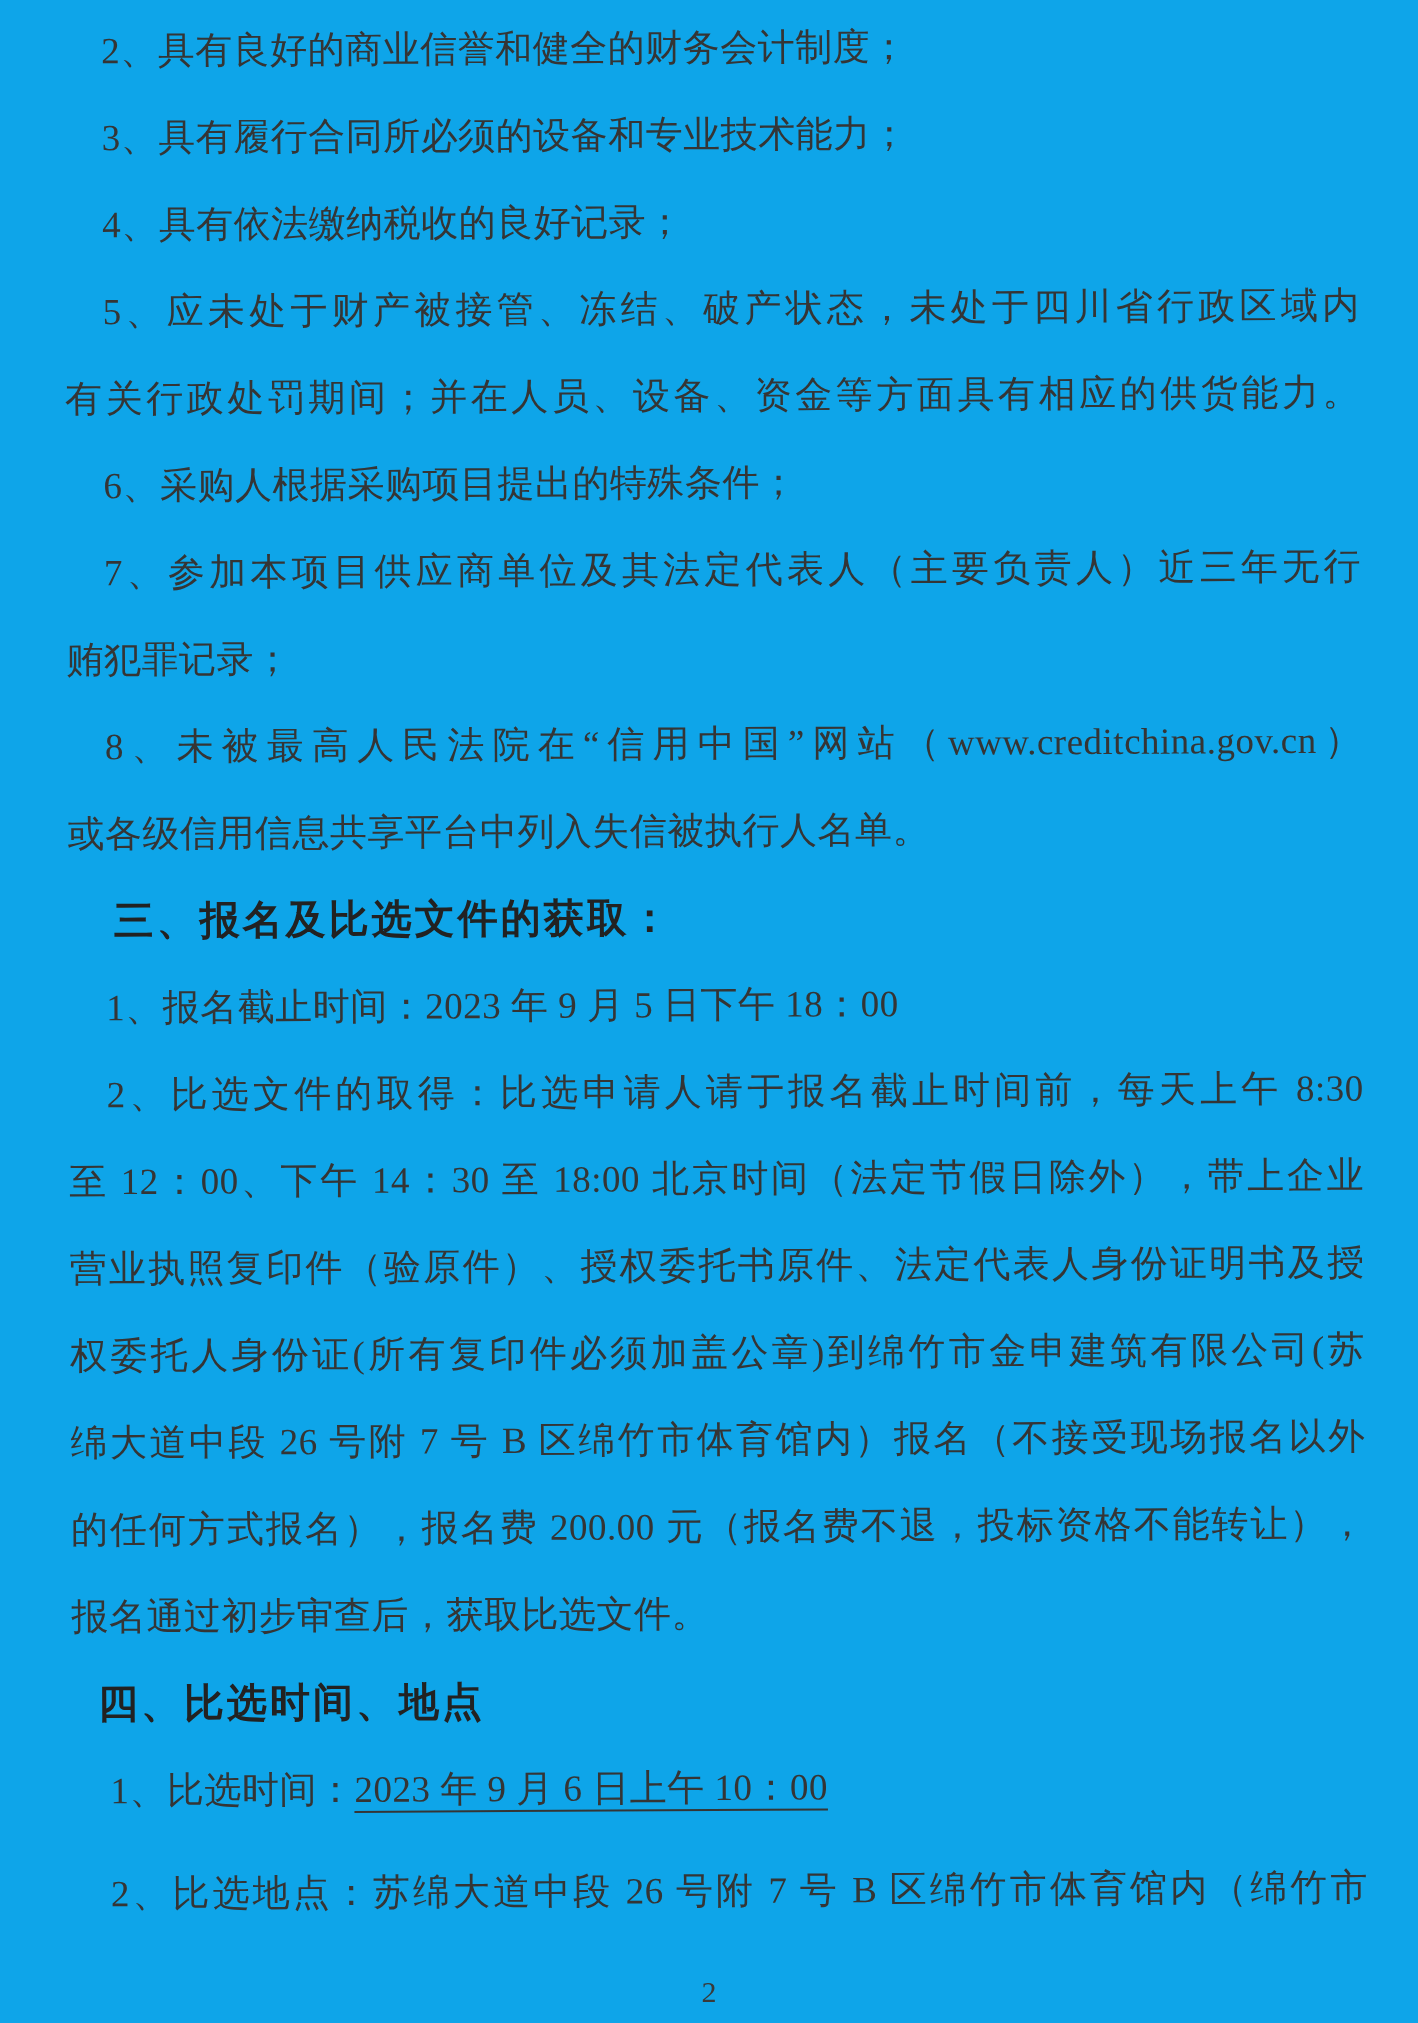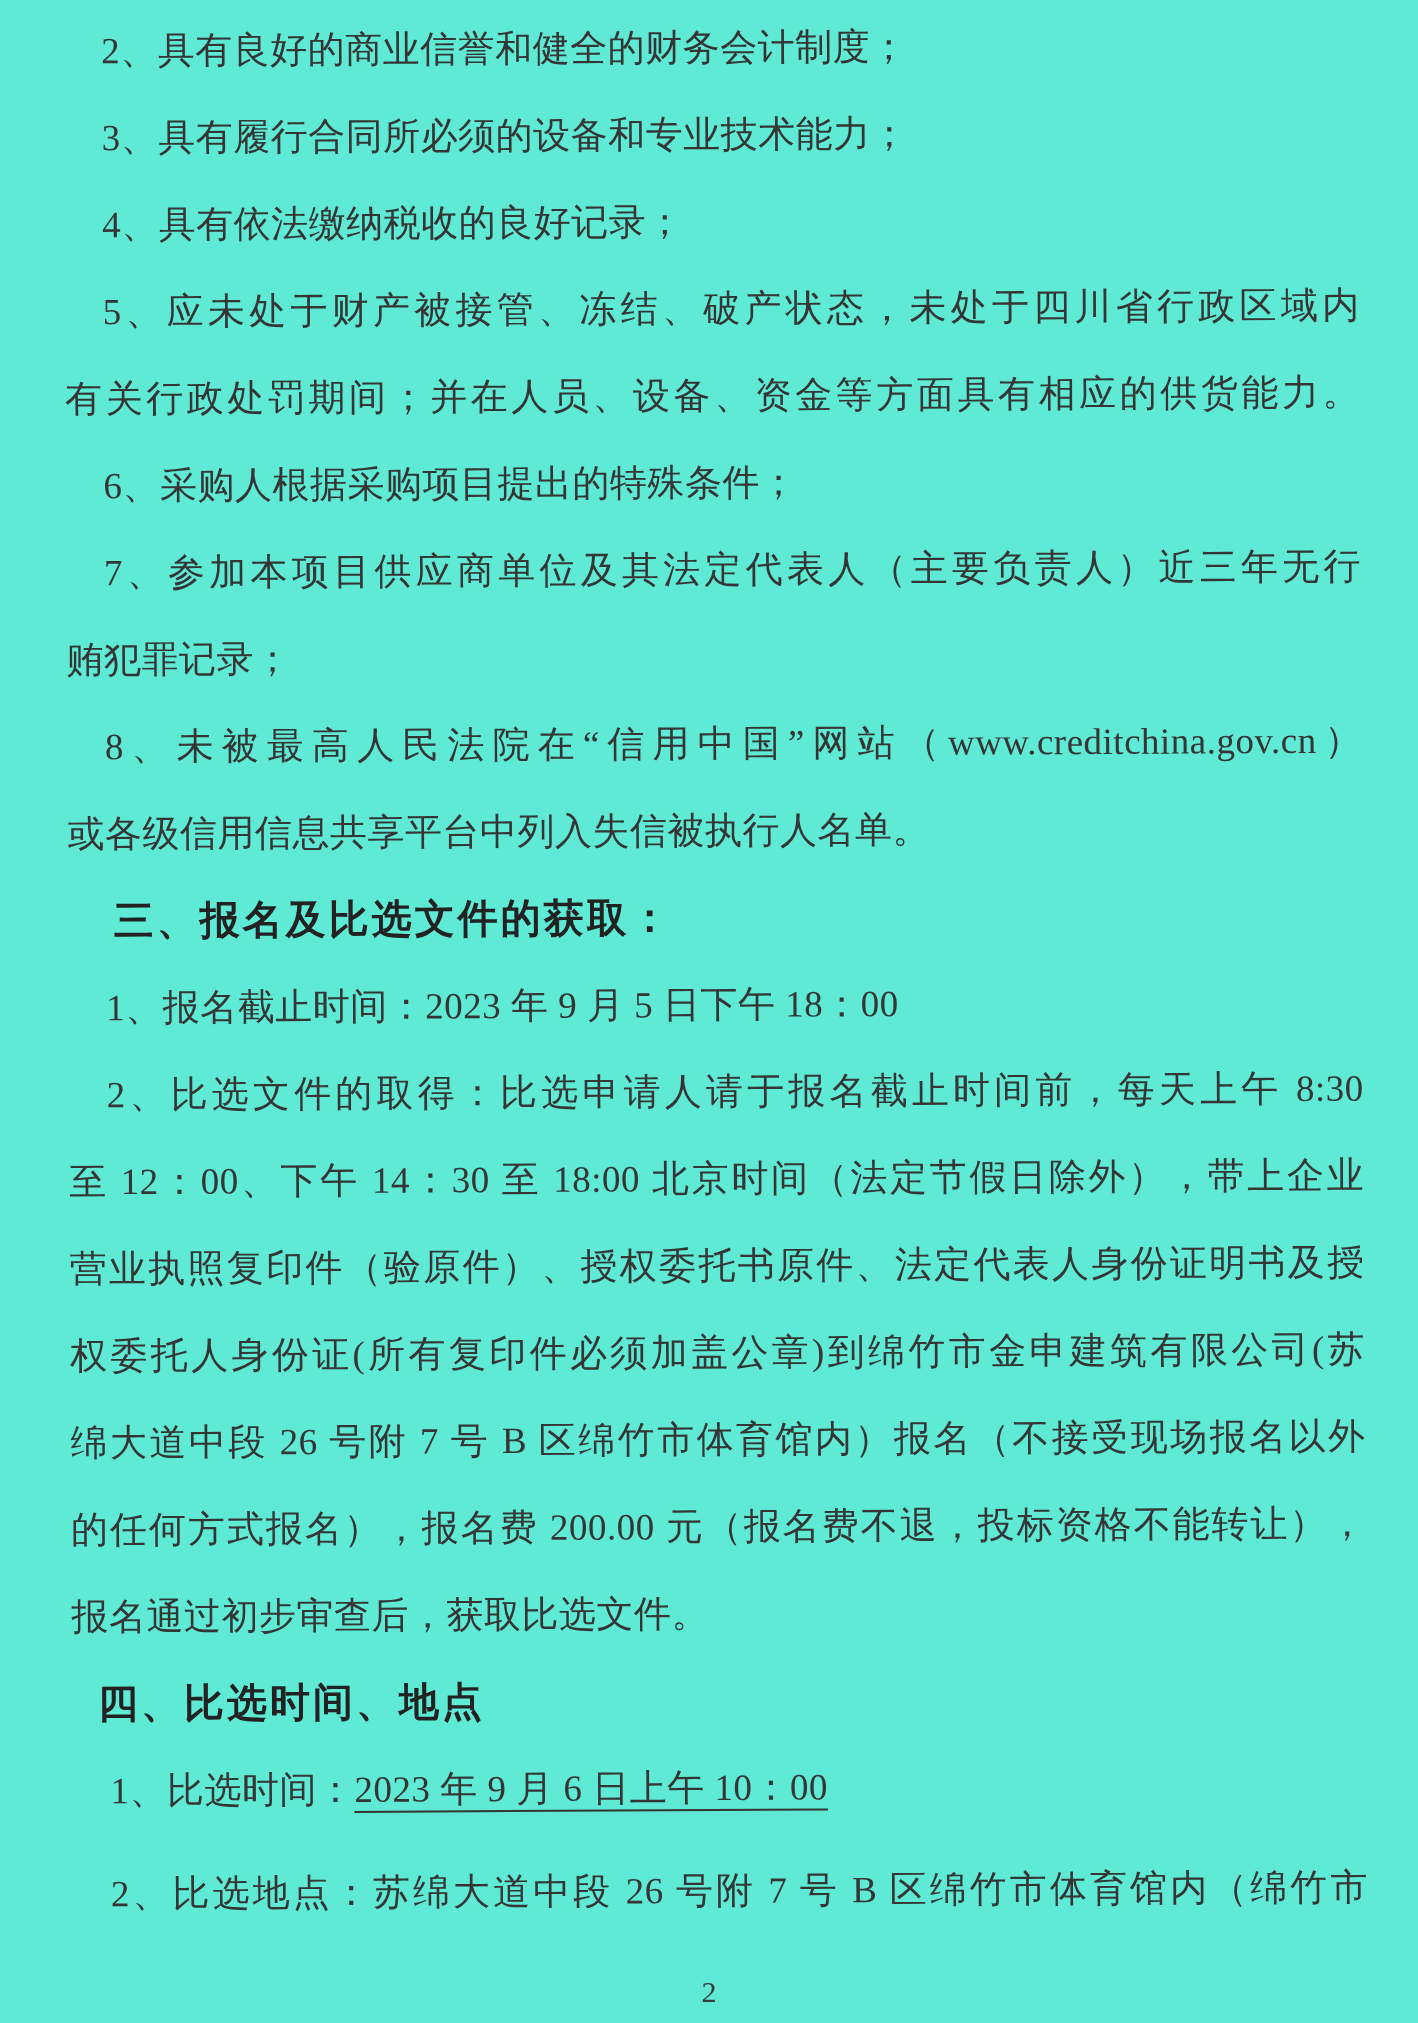--- a/index.html
+++ b/index.html
@@ -4,21 +4,21 @@
 <style>
   html,body{margin:0;padding:0;}
   body{
     width:1418px;height:2023px;
     background:#e9e9e7;
     font-family:"Liberation Serif","DejaVu Serif",serif;
   }
   .page{
     position:relative;
     width:1418px;height:2023px;
-    background:#5eead4;
+    background:#0ea5e9;
     overflow:hidden;
     color:#353535;
   }
   .content{
     position:absolute;
     left:63px;top:4px;
     width:1295px;
     transform:rotate(-0.3deg);
     transform-origin:50% 0;
   }

